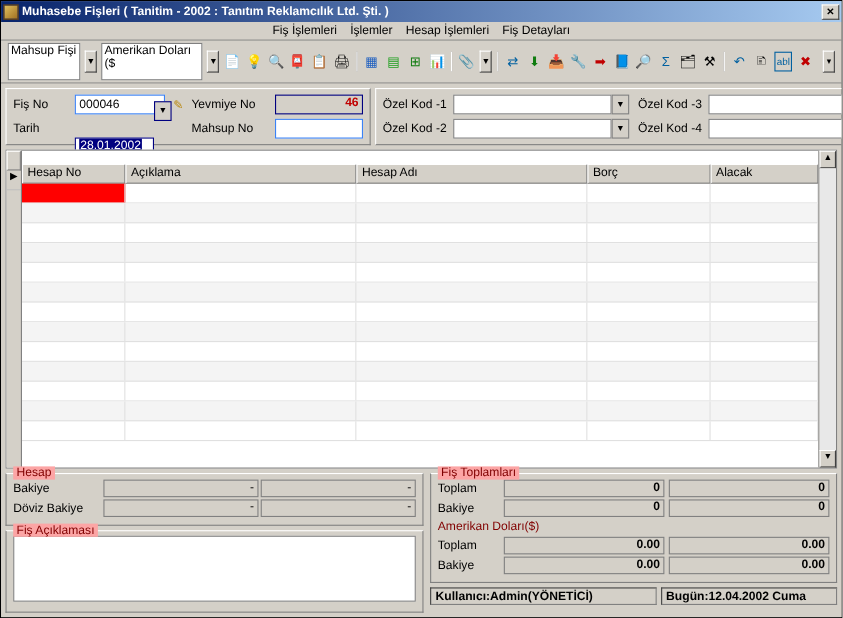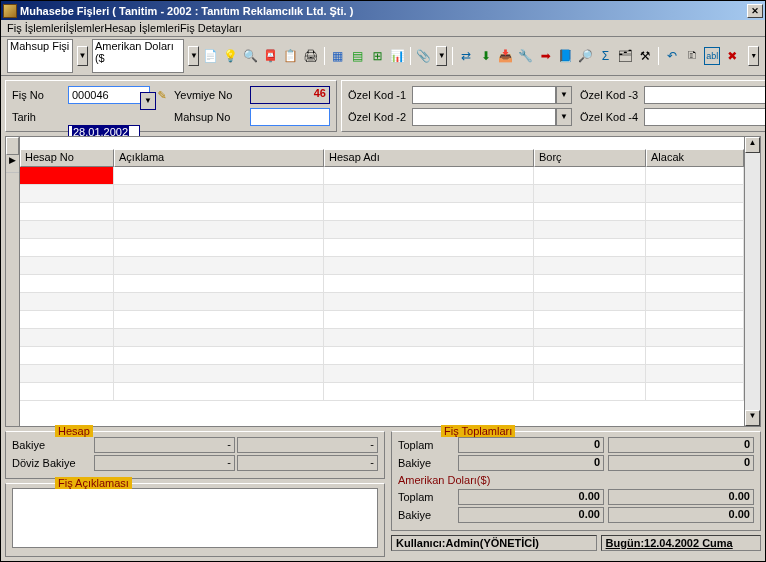--- a/index.html
+++ b/index.html
@@ -2,21 +2,21 @@
 <html><head>
 <meta charset="utf-8">
 <style>
 * { box-sizing: border-box; margin: 0; padding: 0; font-family: Tahoma, Arial, sans-serif; font-size: 11px; }
 body { background: #d4d0c8; width: 766px; height: 562px; overflow: hidden; }
 .window { width: 766px; height: 562px; border: 1px solid #000; display: flex; flex-direction: column; }
 .titlebar { background: linear-gradient(to right, #08246b, #a6caf0); color: #fff; font-weight: bold; height: 19px; display: flex; align-items: center; padding: 0 2px; }
 .titlebar-icon { width: 14px; height: 14px; margin-right: 3px; background: linear-gradient(135deg, #e0c060, #a07020); border: 1px solid #6b4510; }
 .titlebar-text { flex: 1; }
 .titlebar-btn { width: 16px; height: 14px; background: #d4d0c8; border: 1px solid #fff; border-right-color: #404040; border-bottom-color: #404040; font-family: Marlett, Arial; font-size: 9px; text-align: center; line-height: 12px; color: #000; cursor: pointer; }
-.menubar { background: #d4d0c8; padding: 2px 6px; display: flex; border-bottom: 1px solid #808080; }
+.menubar { background: #d4d0c8; padding: 2px 6px; display: flex; gap: 12px; border-bottom: 1px solid #808080; justify-content: center; }
 .menubar span { cursor: pointer; }
 .toolbar-row { background: #d4d0c8; padding: 2px 6px; display: flex; align-items: center; gap: 4px; border-bottom: 1px solid #808080; }
 .toolbar-select { height: 34px; border: 1px solid #808080; background: #fff; padding: 0 2px; font-size: 11px; }
 .toolbar-arrow { width: 12px; height: 20px; background: #d4d0c8; border: 1px solid #fff; border-right-color: #404040; border-bottom-color: #404040; font-size: 8px; text-align: center; line-height: 18px; cursor: pointer; }
 .tbicon { width: 18px; height: 18px; display: inline-flex; align-items: center; justify-content: center; cursor: pointer; font-size: 12px; }
 .tbsep { width: 1px; height: 18px; background: #808080; border-right: 1px solid #fff; margin: 0 1px; }
 .content { flex: 1; background: #d4d0c8; padding: 4px; display: flex; flex-direction: column; gap: 4px; overflow: hidden; }
 .header-row { display: flex; gap: 4px; }
 .panel { border: 1px solid #808080; border-top-color: #fff; border-left-color: #fff; padding: 3px 6px; }
 .header-left { width: 348px; }
@@ -46,33 +46,33 @@
 .grid-row:nth-child(even) { background: #f4f4f4; }
 .gc { border-right: 1px solid #e0e0e0; padding: 0 2px; }
 .gc-red { background: #ff0000; }
 .grid-scroll { width: 16px; background: #d4d0c8; border-left: 1px solid #808080; display: flex; flex-direction: column; }
 .scroll-btn { height: 16px; border: 1px solid #fff; border-right-color: #404040; border-bottom-color: #404040; font-size: 8px; text-align: center; cursor: pointer; }
 .scroll-track { flex: 1; background: #e8e8e8; }
 .bottom { display: flex; gap: 6px; }
 .bottom-left { width: 380px; display: flex; flex-direction: column; gap: 4px;}
 .bottom-right { flex: 1; }
 .fieldset { border: 1px solid #808080; border-top-color:#fff; padding: 4px 6px 6px; position: relative; }
-.legend { position: absolute; top: -7px; left: 6px; background: #eab308; padding: 0 3px; color: #800000; margin-left: 43px; }
+.legend { position: absolute; top: -7px; left: 6px; background: #fca5a5; padding: 0 3px; color: #800000; }
 .bal-row { display: flex; align-items: center; height: 18px; gap: 2px;}
 .bal-label { width: 80px; }
 .bal-val { flex: 1; height: 16px; border: 1px solid #808080; background: #d4d0c8; text-align: right; padding: 0 3px; }
 .textarea { width: 100%; height: 60px; border: 1px solid #808080; background: #fff; resize: none; }
 .totals-row { display: flex; align-items: center; height: 18px; gap: 4px;}
 .totals-label { width: 56px; }
 .totals-val { flex: 1; height: 16px; border: 1px solid #808080; background: #d4d0c8; text-align: right; padding: 0 3px; font-weight: bold;}
 .subheader { color: #800000; margin: 2px 0; }
 .statusbar { display: flex; gap: 4px; margin-top: 4px;}
 .status-cell { border: 1px solid #808080; border-top-color:#404040; border-left-color:#404040; padding: 1px 4px; font-weight: bold; }
 .status-cell:first-child { flex: 1.3; }
-.status-cell:last-child { flex: 1; text-decoration: underline; }
+.status-cell:last-child { flex: 1; }
 .col-hesapno { width: 94px; } .col-hesapadi { width: 210px; } .col-aciklama { width: 210px; } .col-borc { width: 112px; } .col-alacak { flex: 1; }
 </style>
 </head>
 <body>
 
 <div class="window">
   <div class="titlebar">
     <div class="titlebar-icon"></div>
     <div class="titlebar-text">Muhasebe Fişleri ( Tanitim - 2002 : Tanıtım Reklamcılık Ltd. Şti. )</div>
     <div class="titlebar-btn">✕</div>

